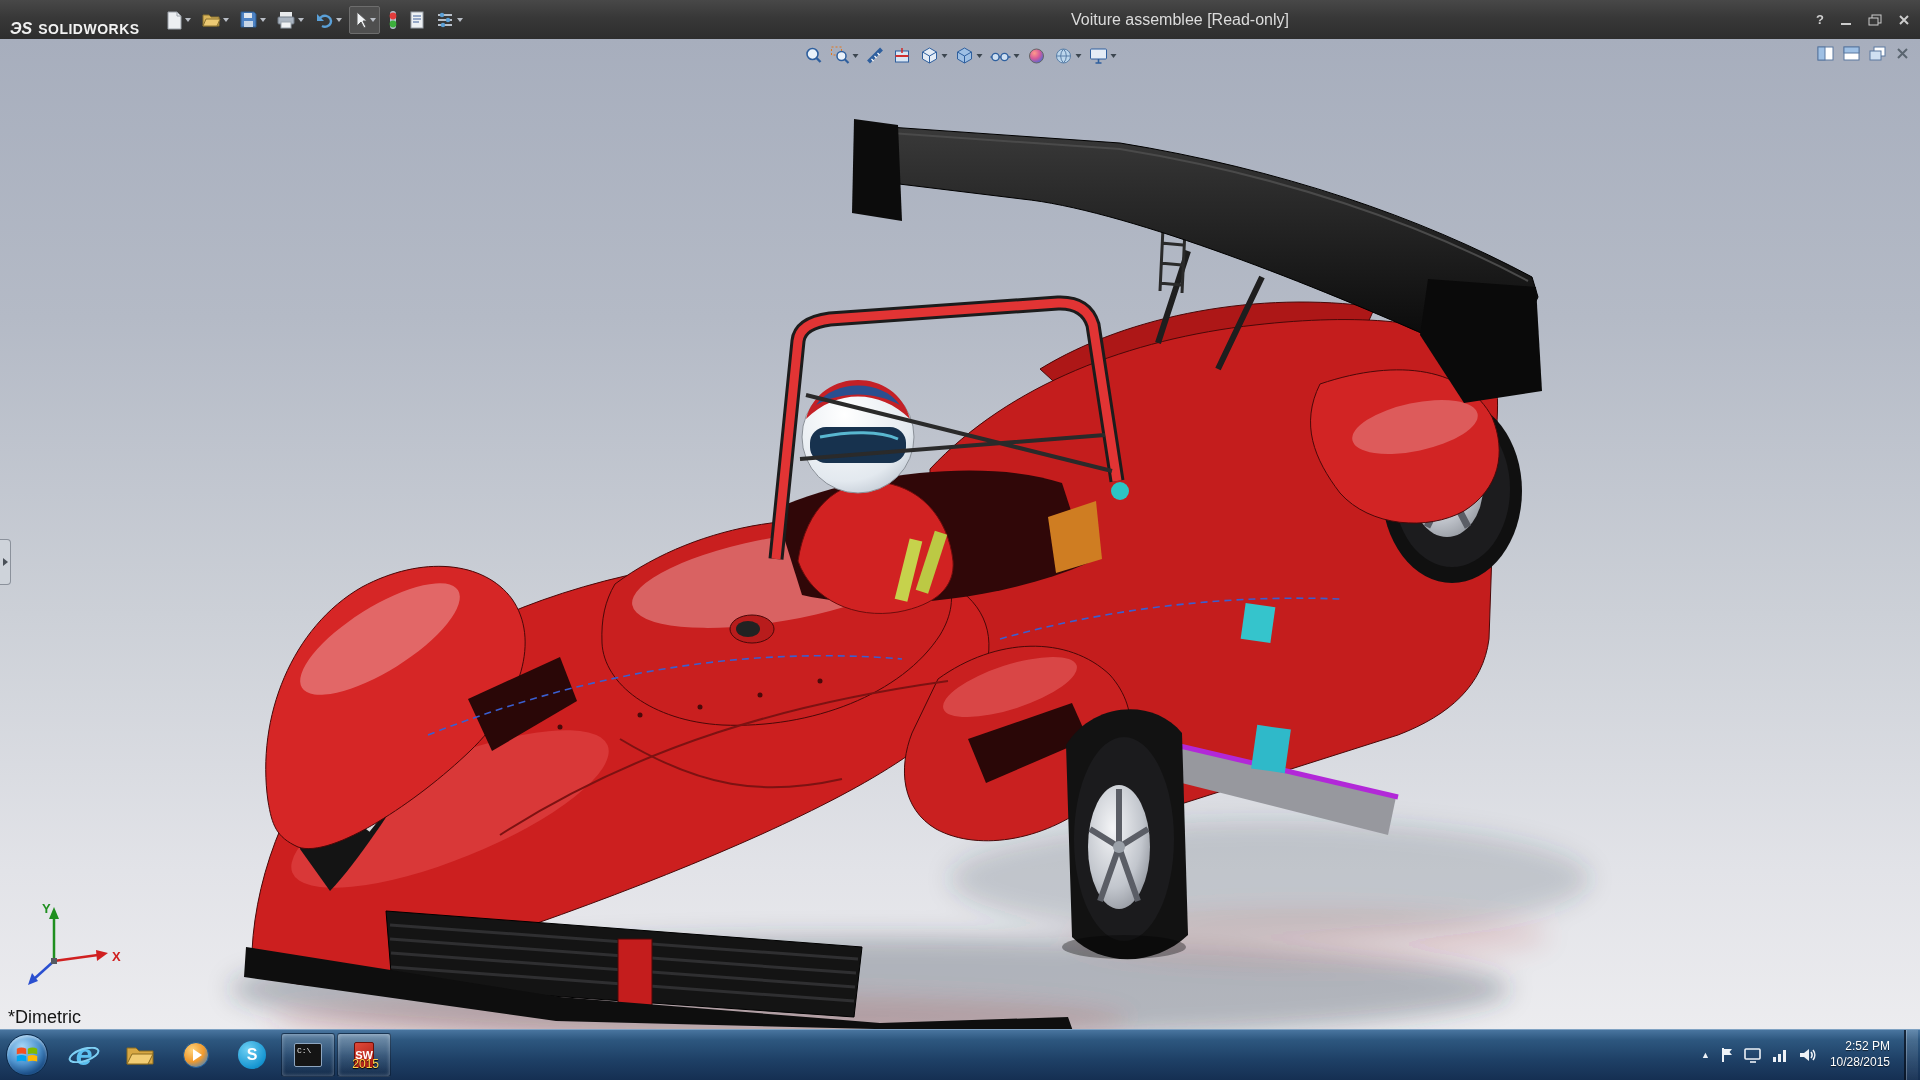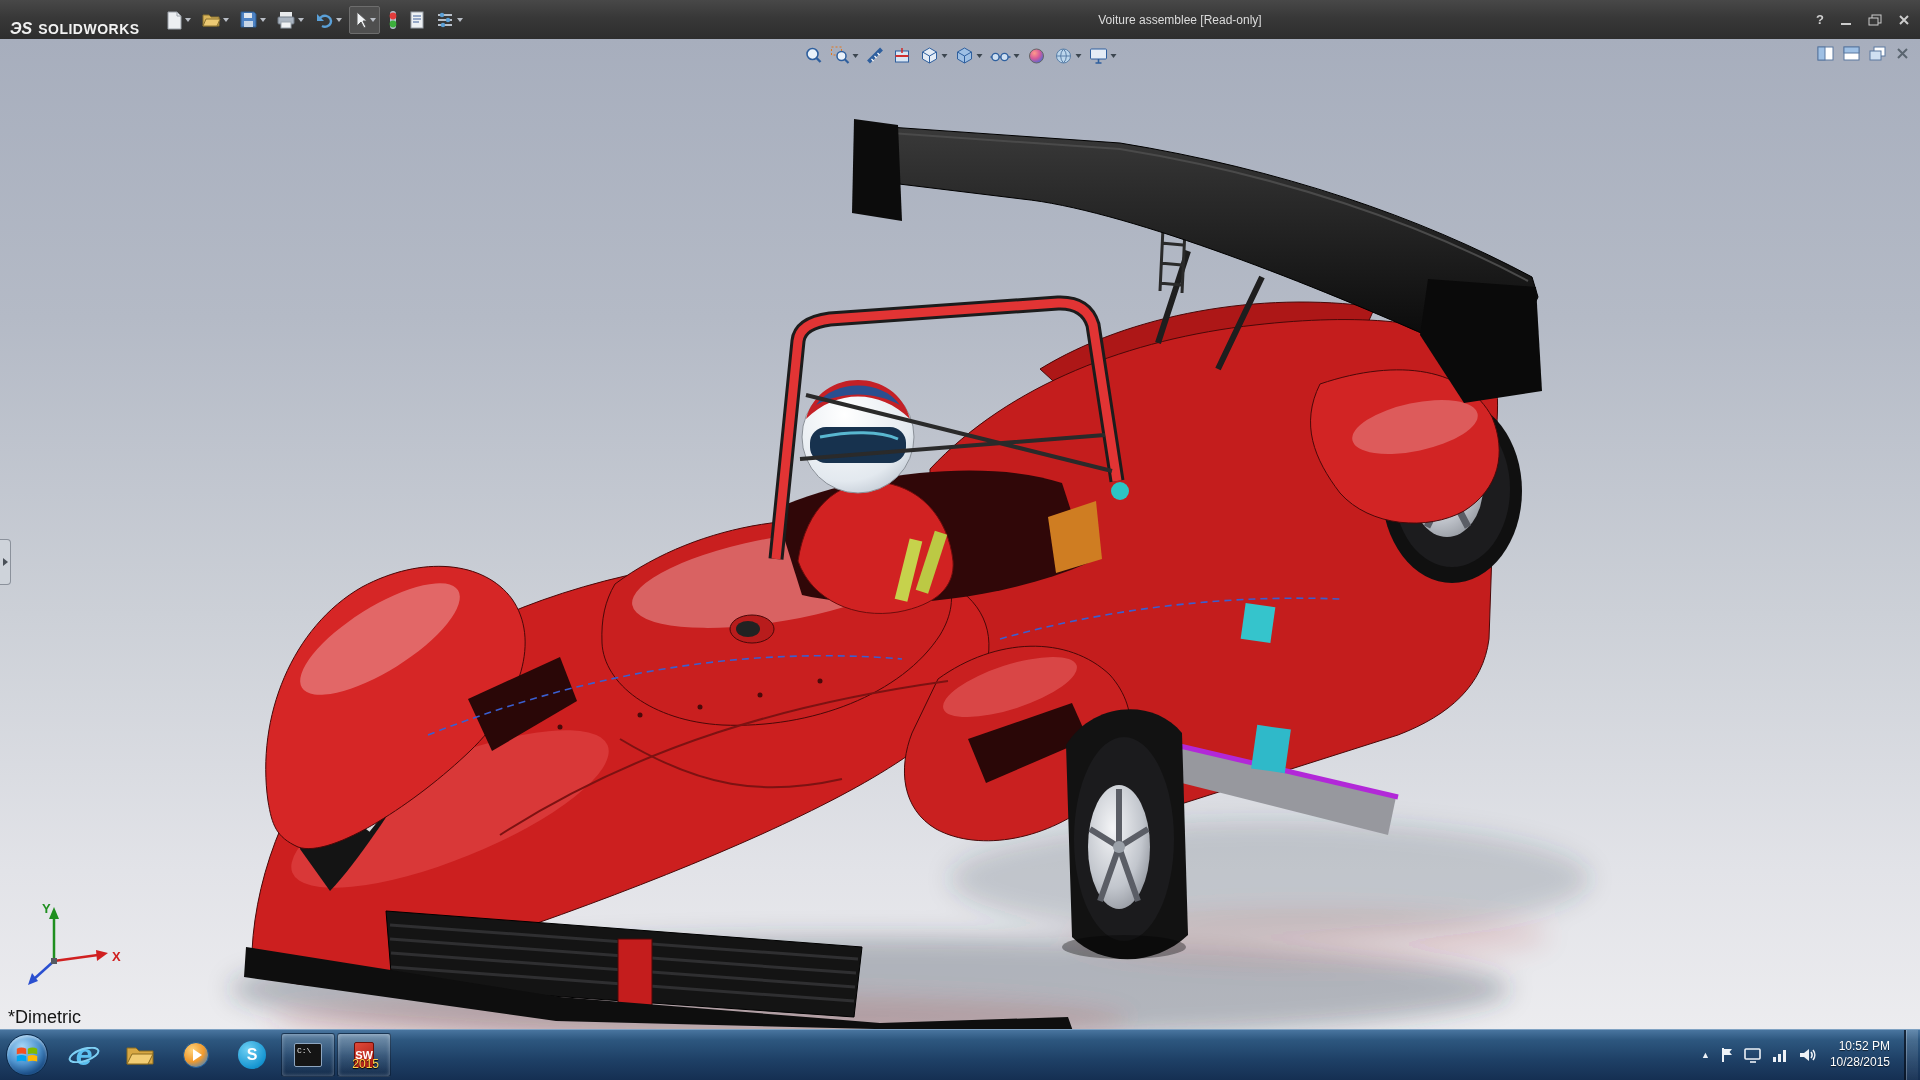--- a/index.html
+++ b/index.html
@@ -11,21 +11,21 @@
     background:linear-gradient(180deg,#484848 0%,#383838 45%,#2d2d2d 100%);
     display:flex; align-items:center; color:#d8d8d8; }
   .logo { display:flex; align-items:baseline; gap:6px; margin-left:10px; }
   .logo .mark { font-weight:bold; font-style:italic; font-size:16px; color:#f0f0f0; }
   .logo .word { font-size:14px; font-weight:bold; letter-spacing:0.5px; color:#f2f2f2;margin-top:20px; }
   .tb-group { display:flex; align-items:center; margin-left:22px; gap:4px; }
   .tb-btn { display:flex; align-items:center; height:28px; padding:0 3px; border-radius:2px; }
   .tb-btn.pressed { background:#4f4f4f; border:1px solid #6d6d6d; }
   .caret { width:0; height:0; border-left:3px solid transparent; border-right:3px solid transparent; border-top:4px solid #b9bec6; margin-left:2px; }
   .doc-title { position:absolute; left:1180px; top:0; height:39px; transform:translateX(-50%);
-    display:flex; align-items:center; font-size:12px; color:#dcdcdc; white-space:nowrap; }
+    display:flex; align-items:center; font-size:16px; color:#dcdcdc; white-space:nowrap; }
   .win-controls { position:absolute; right:10px; top:0; height:39px; display:flex; align-items:center; gap:16px; }
   .help-btn { font-size:13px; font-weight:bold; color:#cfcfcf; }
   .win-ctl { display:flex; align-items:center; }
 
   
   .viewport { position:absolute; top:39px; left:0; right:0; bottom:51px;
     background:linear-gradient(180deg,#a7aebd 0%,#b4bac6 28%,#ccd0d7 58%,#e2e3e8 84%,#ececef 100%);
     overflow:hidden; }
   .hud { position:absolute; top:5px; left:50%; transform:translateX(-50%); display:flex; align-items:center; gap:7px; }
   .hud-btn { display:flex; align-items:center; height:24px; }
@@ -480,20 +480,20 @@
             <rect x="11" y="3" width="3" height="12" fill="#eef2f7"></rect>
           </svg>
       </span>
       <span class="tray-icon">
         <svg width="18" height="16">
             <path d="M2 6 h4 l5 -4 v12 l-5 -4 h-4 z" fill="#eef2f7"></path>
             <path d="M13 5 a5 5 0 0 1 0 6 M15 3 a8 8 0 0 1 0 10" stroke="#eef2f7" stroke-width="1.6" fill="none"></path>
           </svg>
       </span>
       <div class="clock">
-        <div>10:52 PM</div>
+        <div>2:52 PM</div>
         <div>10/28/2015</div>
       </div>
       <div class="show-desktop"></div>
     </div>
   </div>
 
 </div>
 
 </body></html>

